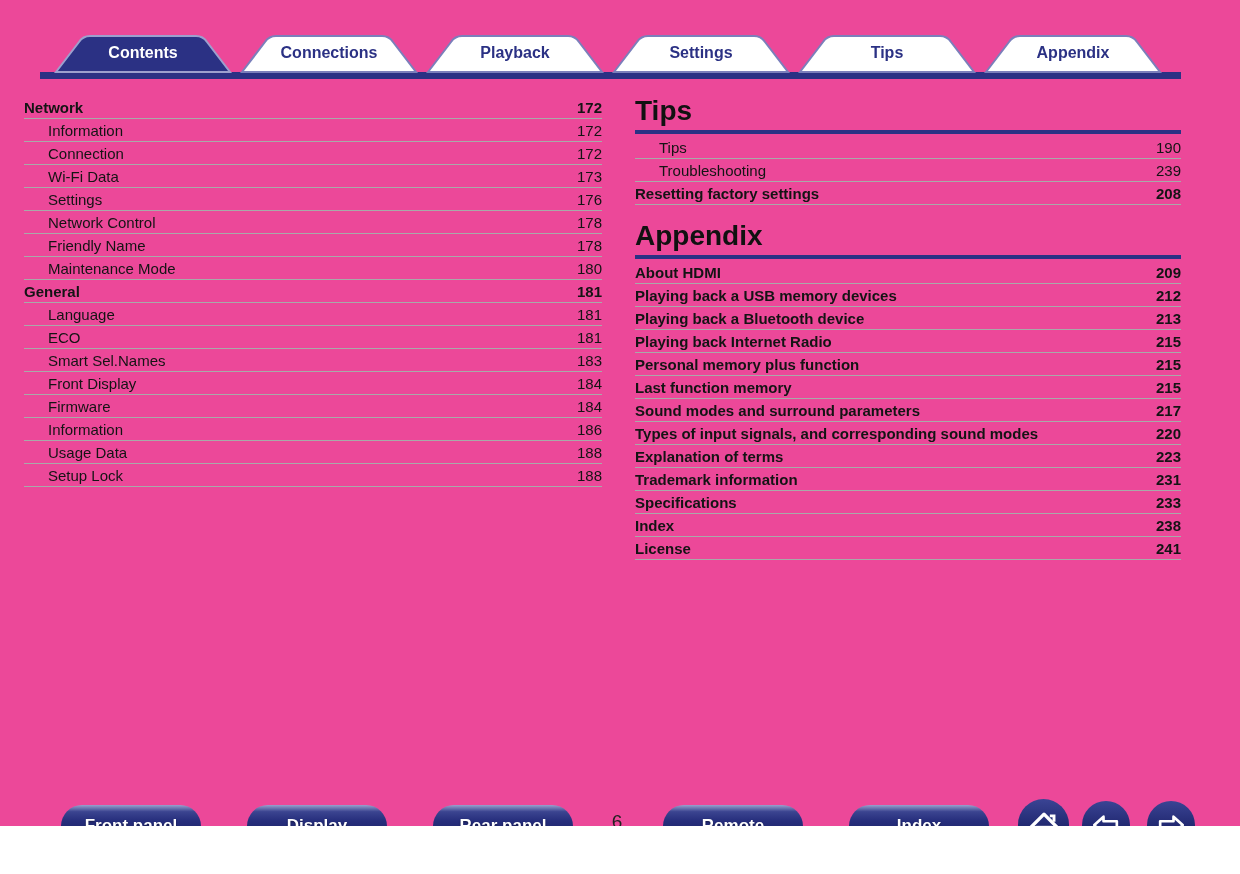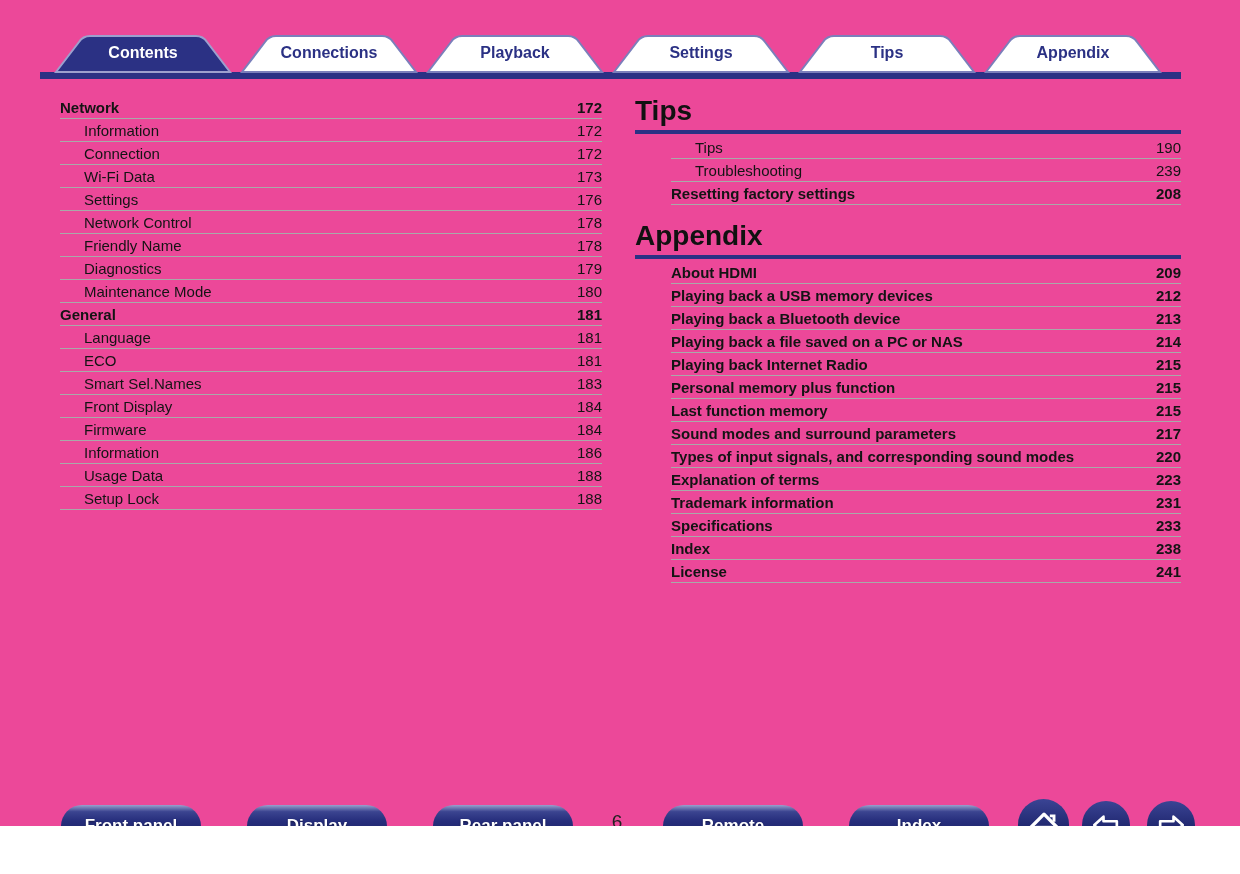--- a/index.html
+++ b/index.html
@@ -18,21 +18,21 @@
   .tab.active .tab-label { color:#ffffff; }
   .tab-bar { position:absolute; left:40px; top:72px; width:1141px; height:7px; background:#2b3184; z-index:1; }
 
   
   .left-col  { position:absolute; left:24px;  top:96px; width:578px; }
   .right-col { position:absolute; left:635px; top:96px; width:546px; }
 
   .toc-row {
     display:flex; justify-content:space-between; align-items:center;
     height:23px; border-bottom:1px solid #a9a9a9;
-    font-size:15px; color:#141414; cursor:pointer;margin-left:36px;
+    font-size:15px; color:#141414; cursor:pointer;
   }
   .toc-row.bold { font-weight:bold; }
   .toc-row.indent .toc-label { padding-left:24px; }
   .toc-label { white-space:nowrap; }
   .toc-page { white-space:nowrap; }
 
   .section-heading {
     font-size:28px; font-weight:bold; color:#111; line-height:30px; letter-spacing:0;
   }
   .section-rule { height:4px; background:#2b3184; margin-top:4px; margin-bottom:2px; }
@@ -128,24 +128,20 @@
       </div>
       <div class="toc-row indent">
         <span class="toc-label">Network Control</span>
         <span class="toc-page">178</span>
       </div>
       <div class="toc-row indent">
         <span class="toc-label">Friendly Name</span>
         <span class="toc-page">178</span>
       </div>
       <div class="toc-row indent">
-        <span class="toc-label">Diagnostics</span>
-        <span class="toc-page">179</span>
-      </div>
-      <div class="toc-row indent">
         <span class="toc-label">Maintenance Mode</span>
         <span class="toc-page">180</span>
       </div>
       <div class="toc-row bold">
         <span class="toc-label">General</span>
         <span class="toc-page">181</span>
       </div>
       <div class="toc-row indent">
         <span class="toc-label">Language</span>
         <span class="toc-page">181</span>
@@ -206,24 +202,20 @@
         </div>
         <div class="toc-row bold">
           <span class="toc-label">Playing back a USB memory devices</span>
           <span class="toc-page">212</span>
         </div>
         <div class="toc-row bold">
           <span class="toc-label">Playing back a Bluetooth device</span>
           <span class="toc-page">213</span>
         </div>
         <div class="toc-row bold">
-          <span class="toc-label">Playing back a file saved on a PC or NAS</span>
-          <span class="toc-page">214</span>
-        </div>
-        <div class="toc-row bold">
           <span class="toc-label">Playing back Internet Radio</span>
           <span class="toc-page">215</span>
         </div>
         <div class="toc-row bold">
           <span class="toc-label">Personal memory plus function</span>
           <span class="toc-page">215</span>
         </div>
         <div class="toc-row bold">
           <span class="toc-label">Last function memory</span>
           <span class="toc-page">215</span>

